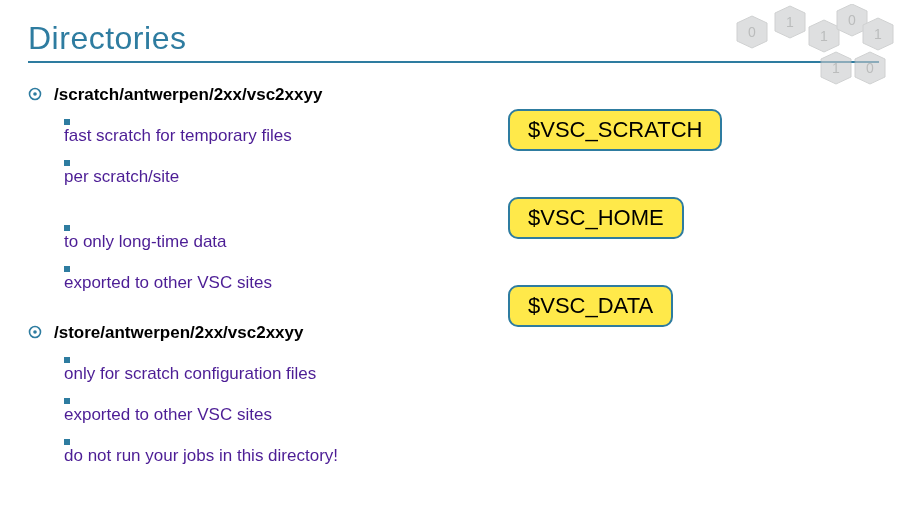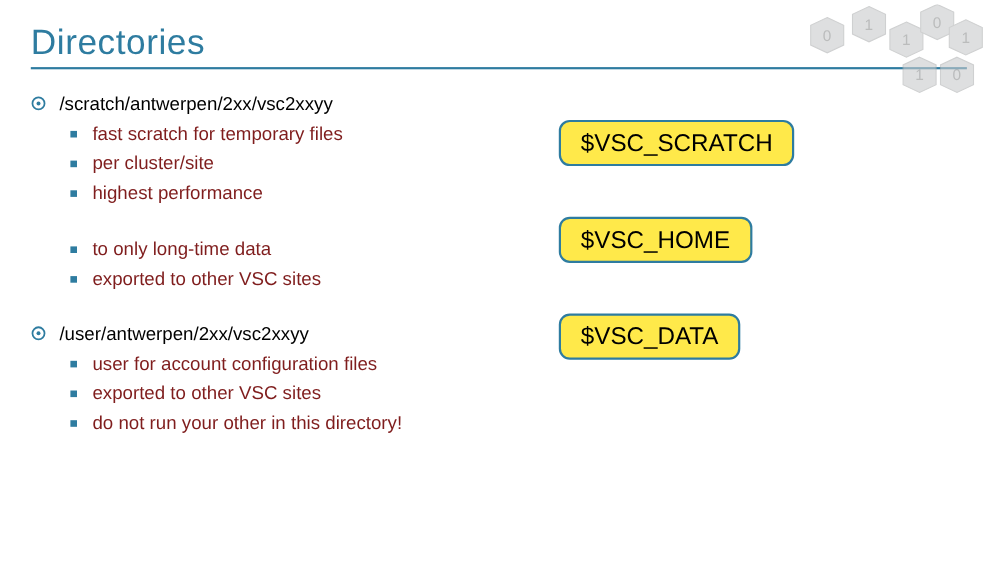--- a/index.html
+++ b/index.html
@@ -48,43 +48,44 @@
     padding-top: 24px;
     padding-left: 10px;
   }
   .block {
     margin-bottom: 28px;
   }
   .l1 {
     display: flex;
     align-items: flex-start;
     font-size: 17px;
-    font-weight: normal;
+    font-weight: bold;
     color: #000;
     margin-bottom: 6px;
   }
   .l1 .bullet {
     flex: 0 0 auto;
     margin-right: 12px;
     color: #2e7ca0;
     display: inline-flex;
     align-items: center;
     justify-content: center;
     position: relative;
     top: 2px;
   }
   .l1 .bullet svg { display:block; }
   .l2 {
     display: flex;
     align-items: flex-start;
     font-size: 17px;
-    color: #7f1d1d;
+    color: #4c1d95;
     margin-left: 36px;
     margin-bottom: 4px;
     line-height: 1.35;
+    flex-direction: column;
   }
   .l2 .sq {
     flex: 0 0 auto;
     width: 6px;
     height: 6px;
     background: #2e7ca0;
     margin-right: 14px;
     margin-top: 8px;
   }
   .badge {
@@ -160,25 +161,21 @@
               </svg>
         </span>
         <span>/scratch/antwerpen/2xx/vsc2xxyy</span>
       </div>
       <div class="l2">
             <span class="sq"></span>
             <span>fast scratch for temporary files</span>
           </div>
       <div class="l2">
             <span class="sq"></span>
-            <span>per cluster/site</span>
-          </div>
-      <div class="l2">
-            <span class="sq"></span>
-            <span>highest performance</span>
+            <span>per scratch/site</span>
           </div>
     </div>
 
     <div class="block">
       <div class="l2">
             <span class="sq"></span>
             <span>to only long-time data</span>
           </div>
       <div class="l2">
             <span class="sq"></span>
@@ -187,33 +184,33 @@
     </div>
 
     <div class="block">
       <div class="l1">
         <span class="bullet">
           <svg width="14" height="14" viewBox="0 0 14 14">
                 <circle cx="7" cy="7" r="5.5" fill="none" stroke="#2e7ca0" stroke-width="1.6"></circle>
                 <circle cx="7" cy="7" r="1.8" fill="#2e7ca0"></circle>
               </svg>
         </span>
-        <span>/user/antwerpen/2xx/vsc2xxyy</span>
+        <span>/store/antwerpen/2xx/vsc2xxyy</span>
       </div>
       <div class="l2">
             <span class="sq"></span>
-            <span>user for account configuration files</span>
+            <span>only for scratch configuration files</span>
           </div>
       <div class="l2">
             <span class="sq"></span>
             <span>exported to other VSC sites</span>
           </div>
       <div class="l2">
             <span class="sq"></span>
-            <span>do not run your other in this directory!</span>
+            <span>do not run your jobs in this directory!</span>
           </div>
     </div>
 
   </div>
 
   <div class="right">
     <div><span class="badge">$VSC_SCRATCH</span></div>
     <div><span class="badge">$VSC_HOME</span></div>
     <div><span class="badge">$VSC_DATA</span></div>
   </div>

